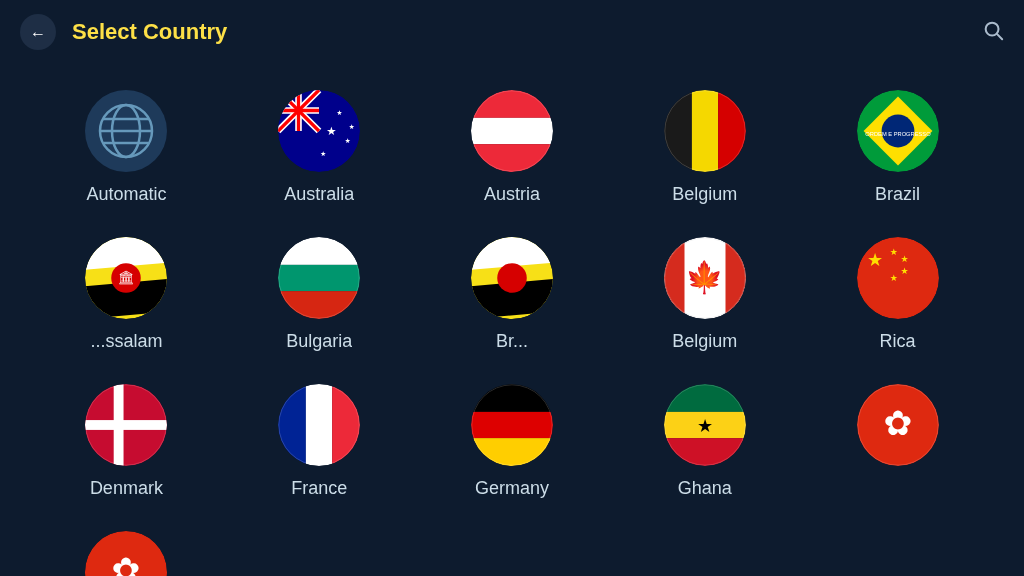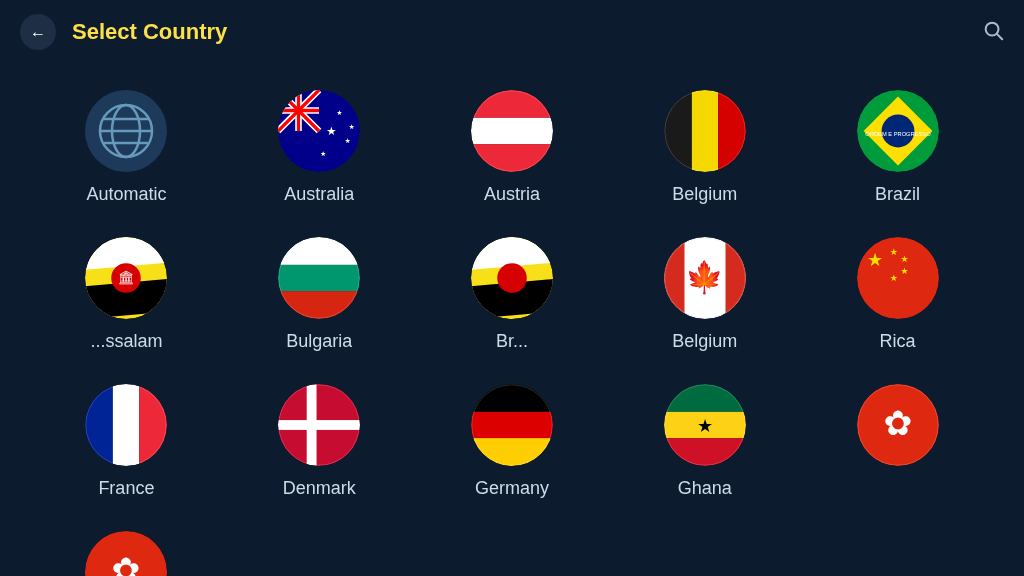--- a/index.html
+++ b/index.html
@@ -303,49 +303,49 @@
         </g>
       </svg>
     </div>
     <span class="country-name">Rica</span>
   </div>
 
 
   <div class="country-item">
     <div class="flag-circle">
       <svg viewBox="0 0 100 100" xmlns="http://www.w3.org/2000/svg">
+        <clipPath id="circleDK">
+          <circle cx="50" cy="50" r="50"></circle>
+        </clipPath>
+        <g clip-path="url(#circleDK)">
+          <rect x="0" y="0" width="100" height="100" fill="#C60C30"></rect>
+          <rect x="35" y="0" width="12" height="100" fill="#FFFFFF"></rect>
+          <rect x="0" y="44" width="100" height="12" fill="#FFFFFF"></rect>
+        </g>
+        <circle cx="50" cy="50" r="49" fill="none" stroke="rgba(255,255,255,0.2)" stroke-width="1"></circle>
+      </svg>
+    </div>
+    <span class="country-name">Denmark</span>
+  </div>
+
+  <div class="country-item">
+    <div class="flag-circle">
+      <svg viewBox="0 0 100 100" xmlns="http://www.w3.org/2000/svg">
         <clipPath id="circleFR">
           <circle cx="50" cy="50" r="50"></circle>
         </clipPath>
         <g clip-path="url(#circleFR)">
           <rect x="0" y="0" width="34" height="100" fill="#002395"></rect>
           <rect x="34" y="0" width="32" height="100" fill="#FFFFFF"></rect>
           <rect x="66" y="0" width="34" height="100" fill="#ED2939"></rect>
         </g>
         <circle cx="50" cy="50" r="49" fill="none" stroke="rgba(255,255,255,0.2)" stroke-width="1"></circle>
       </svg>
     </div>
     <span class="country-name">France</span>
-  </div>
-
-  <div class="country-item">
-    <div class="flag-circle">
-      <svg viewBox="0 0 100 100" xmlns="http://www.w3.org/2000/svg">
-        <clipPath id="circleDK">
-          <circle cx="50" cy="50" r="50"></circle>
-        </clipPath>
-        <g clip-path="url(#circleDK)">
-          <rect x="0" y="0" width="100" height="100" fill="#C60C30"></rect>
-          <rect x="35" y="0" width="12" height="100" fill="#FFFFFF"></rect>
-          <rect x="0" y="44" width="100" height="12" fill="#FFFFFF"></rect>
-        </g>
-        <circle cx="50" cy="50" r="49" fill="none" stroke="rgba(255,255,255,0.2)" stroke-width="1"></circle>
-      </svg>
-    </div>
-    <span class="country-name">Denmark</span>
   </div>
 
   <div class="country-item">
     <div class="flag-circle">
       <svg viewBox="0 0 100 100" xmlns="http://www.w3.org/2000/svg">
         <clipPath id="circleDE">
           <circle cx="50" cy="50" r="50"></circle>
         </clipPath>
         <g clip-path="url(#circleDE)">
           <rect x="0" y="0" width="100" height="34" fill="#000000"></rect>

